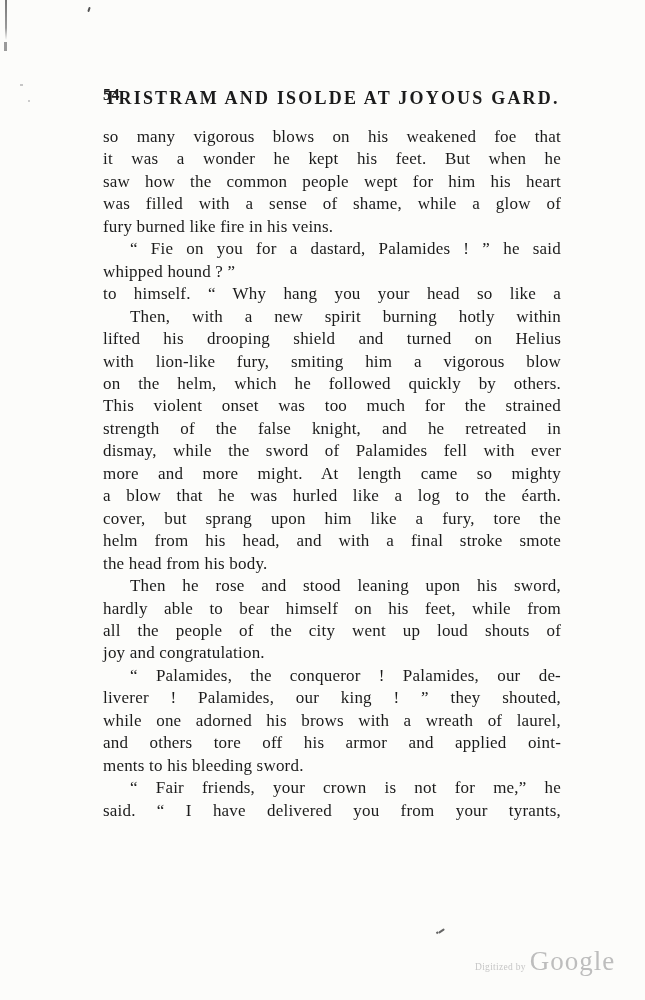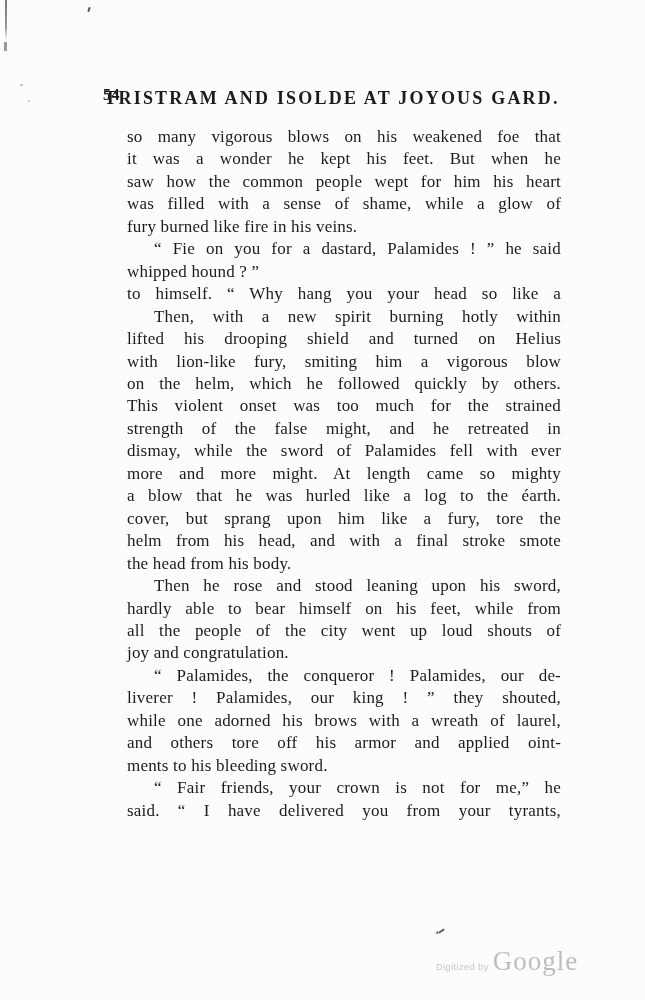--- a/index.html
+++ b/index.html
@@ -43,21 +43,20 @@
     position:absolute;
     left:103px;top:126px;width:458px;
     font-size:17px;
     line-height:22.45px;
     letter-spacing:0.2px;
   }
   .line{
     text-align:justify;
     text-align-last:justify;
     white-space:normal;
-    margin-left:24px;
   }
   .line.last{
     text-align:left;
     text-align-last:left;
   }
   .line.indent{
     text-indent:27px;
   }
   
   .edge-line{
@@ -92,25 +91,26 @@
     width:2px;height:2px;background:#666;
   }
   
   .watermark{
     position:absolute;left:436px;top:946px;
     display:flex;align-items:baseline;
     color:var(--watermark);
     user-select:none;
   }
   .watermark-prefix{
-    font-family:Liberation Sans, sans-serif;
+    font-family:Liberation Serif, serif;
     font-size:9.5px;
     color:#c6c6c6;
     margin-right:4px;
     letter-spacing:0.3px;
+    margin-left:39px;
   }
   .watermark-logo{
     font-family:Liberation Serif, serif;
     font-size:27px;
     letter-spacing:1px;
     color:var(--watermark);
   }
 </style>
 </head>
 <body>
@@ -136,21 +136,21 @@
       <div class="line">was filled with a sense of shame, while a glow of</div>
       <div class="line last">fury burned like fire in his veins.</div>
       <div class="line indent">“ Fie on you for a dastard, Palamides ! ”  he said</div>
       <div class="line last">whipped hound ? ”</div>
       <div class="line">to himself.   “ Why hang you your head so like a</div>
       <div class="line indent">Then, with a new spirit burning hotly within</div>
       <div class="line">lifted his drooping shield and turned on Helius</div>
       <div class="line">with lion-like fury, smiting him a vigorous blow</div>
       <div class="line">on the helm, which he followed quickly by others.</div>
       <div class="line">This violent onset was too much for the strained</div>
-      <div class="line">strength of the false might, and he retreated in</div>
+      <div class="line">strength of the false knight, and he retreated in</div>
       <div class="line">dismay, while the sword of Palamides fell with ever</div>
       <div class="line">more and more might.   At length came so mighty</div>
       <div class="line">a blow that he was hurled like a log to the éarth.</div>
       <div class="line">cover, but sprang upon him like a fury, tore the</div>
       <div class="line">helm from his head, and with a final stroke smote</div>
       <div class="line last">the head from his body.</div>
       <div class="line indent">Then he rose and stood leaning upon his sword,</div>
       <div class="line">hardly able to bear himself on his feet, while from</div>
       <div class="line">all the people of the city went up loud shouts of</div>
       <div class="line last">joy and congratulation.</div>

